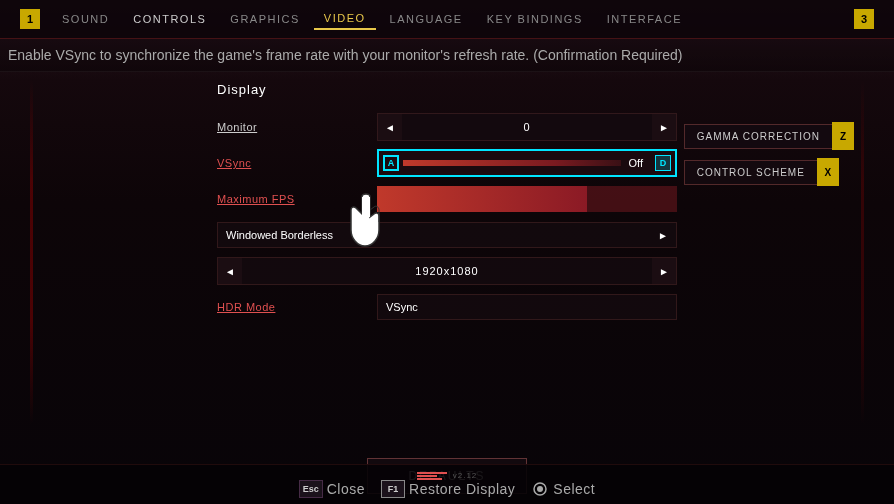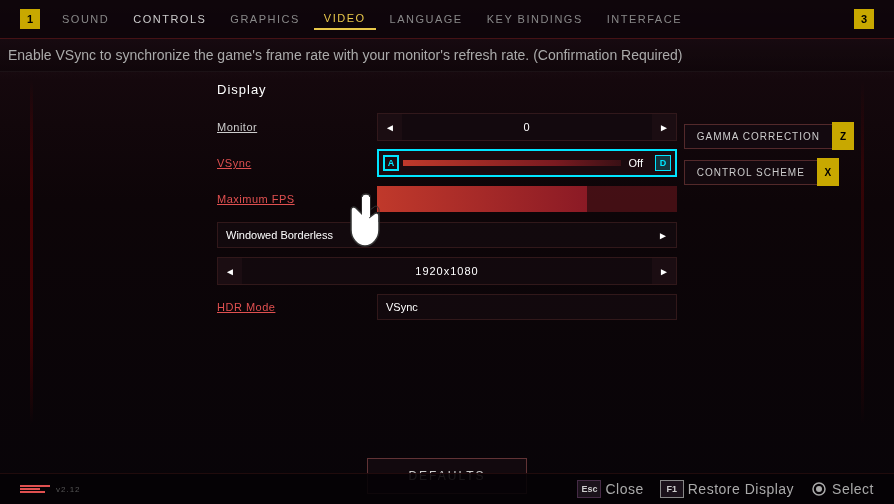--- a/index.html
+++ b/index.html
@@ -347,20 +347,21 @@
       position: absolute;
       bottom: 0;
       left: 0;
       right: 0;
       display: flex;
       align-items: center;
       justify-content: space-between;
       padding: 6px 20px;
       background: rgba(5, 2, 5, 0.9);
       border-top: 1px solid rgba(60, 20, 20, 0.5);
+      flex-direction: column;
     }
 
     .status-left {
       display: flex;
       align-items: center;
       gap: 6px;
     }
 
     .status-logo {
       display: flex;

